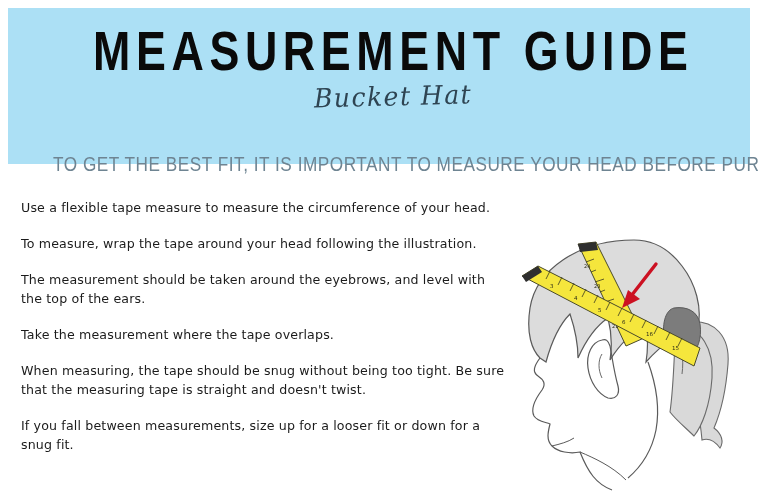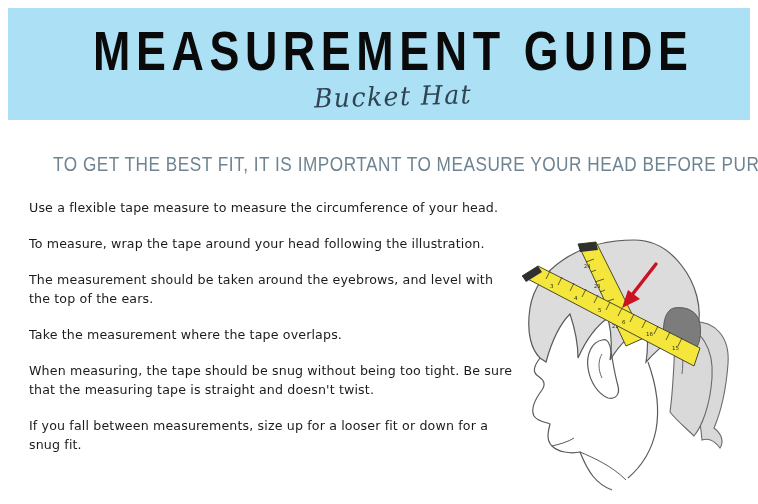--- a/index.html
+++ b/index.html
@@ -14,21 +14,21 @@
     overflow: hidden;
     position: relative;
   }
 
   
   .banner {
     position: absolute;
     left: 8px;
     top: 8px;
     width: 742px;
-    height: 112px;
+    height: 156px;
     background: #ace0f5;
     box-sizing: border-box;
     display: flex;
     flex-direction: column;
     align-items: center;
     justify-content: flex-start;
     padding-left: 28px;
   }
   .banner-title {
     margin-top: 14px;
@@ -67,21 +67,21 @@
     line-height: 24px;
     letter-spacing: 0.6px;
     color: #6e8492;
     transform: scaleX(0.86);
     white-space: nowrap;
   }
 
   
   .body-copy {
     position: absolute;
-    left: 29px;
+    left: 21px;
     top: 198px;
     width: 500px;
   }
   .para {
     font-family: "DejaVu Sans", sans-serif;
     font-size: 13.0px;
     line-height: 19px;
     color: #1b1b1b;
     margin: 0 0 17px 0;
     letter-spacing: 0.15px;

